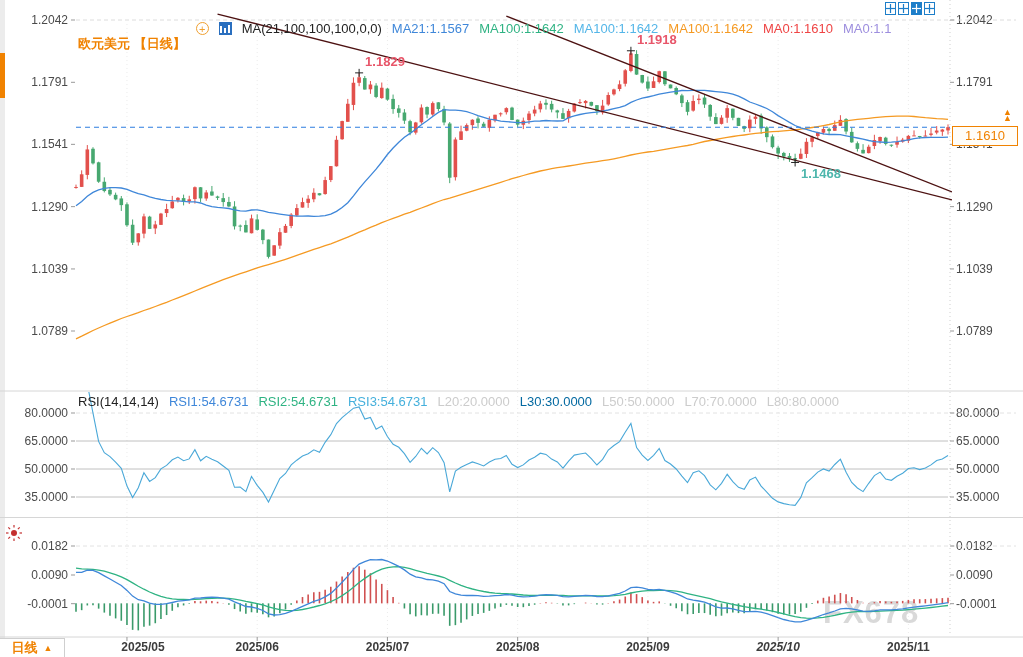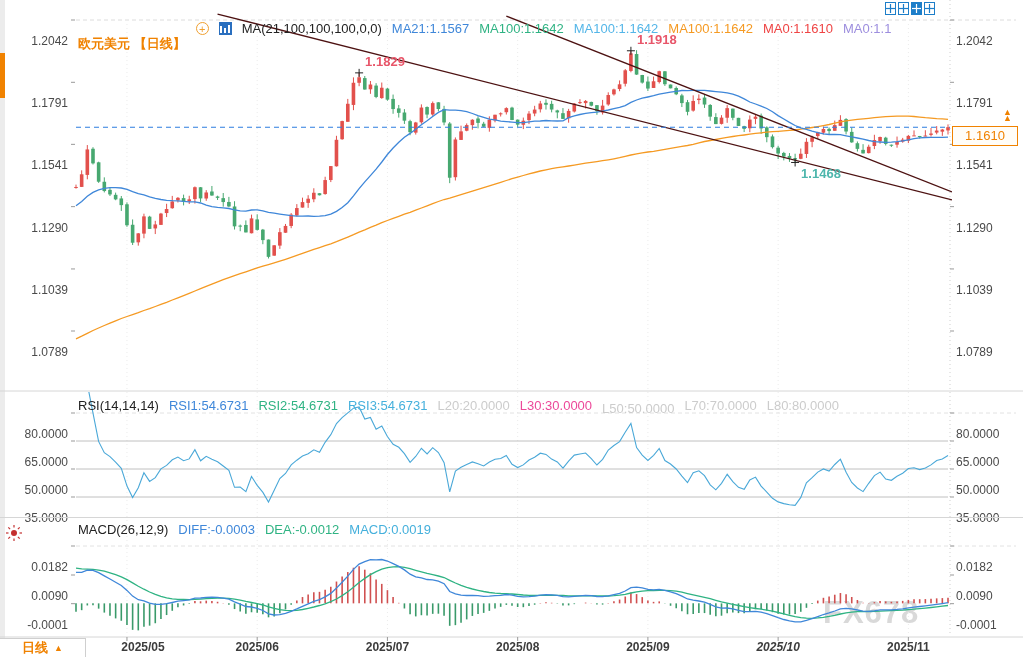--- a/index.html
+++ b/index.html
@@ -1,38 +1,38 @@
 <!DOCTYPE html>
 <html><head>
 <meta charset="utf-8">
 <style>
   html,body{margin:0;padding:0;background:#fff;font-family:"Liberation Sans",sans-serif;}
   #stage{position:relative;width:1023px;height:657px;overflow:hidden;background:#fff;}
   .abs{position:absolute;}
   .hdr{display:flex;align-items:center;gap:10px;font-size:13px;white-space:nowrap;}
-  .axlab{position:absolute;font-size:12px;color:#4a4a4a;margin-top:21px;}
+  .axlab{position:absolute;font-size:12px;color:#4a4a4a;}
   .axL{width:48px;text-align:right;left:20px;}
   .axR{left:956px;text-align:left;width:64px;}
   .mon{position:absolute;top:640px;width:64px;text-align:center;font-size:12px;font-weight:bold;color:#3c3c3c;}
   #left-rail{left:0;top:0;width:5px;height:657px;background:#ececec;}
   #orange-bar{left:0;top:53px;width:5px;height:45px;}
   #main-header{left:78px;top:3px;}
   #sym{font-weight:bold;font-size:13px;}
   #rsi-header{left:78px;top:394px;}
   #macd-header{left:78px;top:522px;}
   .ind-title{color:#222;}
   #toolbar{left:885px;top:2px;display:flex;gap:2px;}
   .tbtn{width:11px;height:13px;box-sizing:border-box;border:1px solid #1d7ec9;background:#fff;display:flex;align-items:center;justify-content:center;cursor:pointer;}
   .tbtn.active{background:#1d7ec9;}
   #price-tag{left:952px;top:126px;width:66px;height:20px;box-sizing:border-box;border:1px solid #f08200;background:#fffdf8;color:#f08200;font-size:13px;line-height:18px;text-align:center;z-index:5;}
   #tag-arrows{left:1003px;top:109px;color:#f08200;font-size:9px;line-height:6px;text-align:center;z-index:6;}
   #watermark{left:823px;top:595px;font-size:31px;font-weight:bold;color:#d9d9d9;letter-spacing:1px;z-index:0;}
   #chart-svg{position:absolute;left:0;top:0;z-index:1;}
   .overlay{z-index:2;}
-  #period-btn{left:0;top:638px;width:86px;height:19px;box-sizing:border-box;border-top:1px solid #cfcfcf;border-right:1px solid #cfcfcf;background:#fff;color:#f08200;font-weight:bold;font-size:13px;display:flex;align-items:center;justify-content:center;gap:6px;cursor:pointer;z-index:3;}
+  #period-btn{left:0;top:638px;width:65px;height:19px;box-sizing:border-box;border-top:1px solid #cfcfcf;border-right:1px solid #cfcfcf;background:#fff;color:#f08200;font-weight:bold;font-size:13px;display:flex;align-items:center;justify-content:center;gap:6px;cursor:pointer;z-index:3;}
   #period-btn .arr{font-size:9px;}
   #sun-btn{left:5px;top:524px;width:18px;height:18px;cursor:pointer;z-index:3;}
   #plus-ind{width:13px;height:13px;border-radius:50%;border:1px solid #f0a030;color:#f0a030;font-size:11px;line-height:12px;text-align:center;box-sizing:border-box;}
   .mini-icon{width:13px;height:13px;background:#2a6fbf;display:flex;align-items:flex-end;justify-content:center;gap:2px;padding-bottom:2px;box-sizing:border-box;}
   .mini-icon i{display:block;width:2px;background:#fff;}
 </style>
 </head>
 <body>
 
 <div id="stage">
@@ -665,35 +665,27 @@
       </div>
     </div>
 
   <div id="rsi-header" class="abs hdr overlay">
     <span class="ind-title">RSI(14,14,14)</span>
     <span id="rsi-values" class="hdr">
         <span style="color: rgb(63, 135, 217);">RSI1:54.6731</span>
         <span style="color: rgb(47, 179, 131);">RSI2:54.6731</span>
         <span style="color: rgb(69, 176, 220);">RSI3:54.6731</span>
         <span style="color: rgb(204, 204, 204); text-align: right;">L20:20.0000</span>
-        <span style="color: #ec4899;">L30:30.0000</span>
-        <span style="color: rgb(204, 204, 204); margin-top: 7px;">L50:50.0000</span>
+        <span style="color: #0369a1;">L30:30.0000</span>
+        <span style="color: rgb(204, 204, 204);">L50:50.0000</span>
         <span style="color: rgb(204, 204, 204);">L70:70.0000</span>
         <span style="color: rgb(204, 204, 204);">L80:80.0000</span>
       </span>
   </div>
 
-  <div id="macd-header" class="abs hdr overlay">
-    <span class="ind-title">MACD(26,12,9)</span>
-    <span id="macd-values" class="hdr">
-        <span style="color: rgb(63, 135, 217);">DIFF:-0.0003</span>
-        <span style="color: rgb(47, 179, 131);">DEA:-0.0012</span>
-        <span style="color: rgb(69, 176, 220);">MACD:0.0019</span>
-      </span>
-  </div>
 
   <div id="axis-labels">
       <div class="axlab axL" style="top: 13px;">1.2042</div>
       <div class="axlab axR" style="top: 13px;">1.2042</div>
       <div class="axlab axL" style="top: 75.3px;">1.1791</div>
       <div class="axlab axR" style="top: 75.3px;">1.1791</div>
       <div class="axlab axL" style="top: 137.352px;">1.1541</div>
       <div class="axlab axR" style="top: 137.352px;">1.1541</div>
       <div class="axlab axL" style="top: 199.652px;">1.1290</div>
       <div class="axlab axR" style="top: 199.652px;">1.1290</div>

